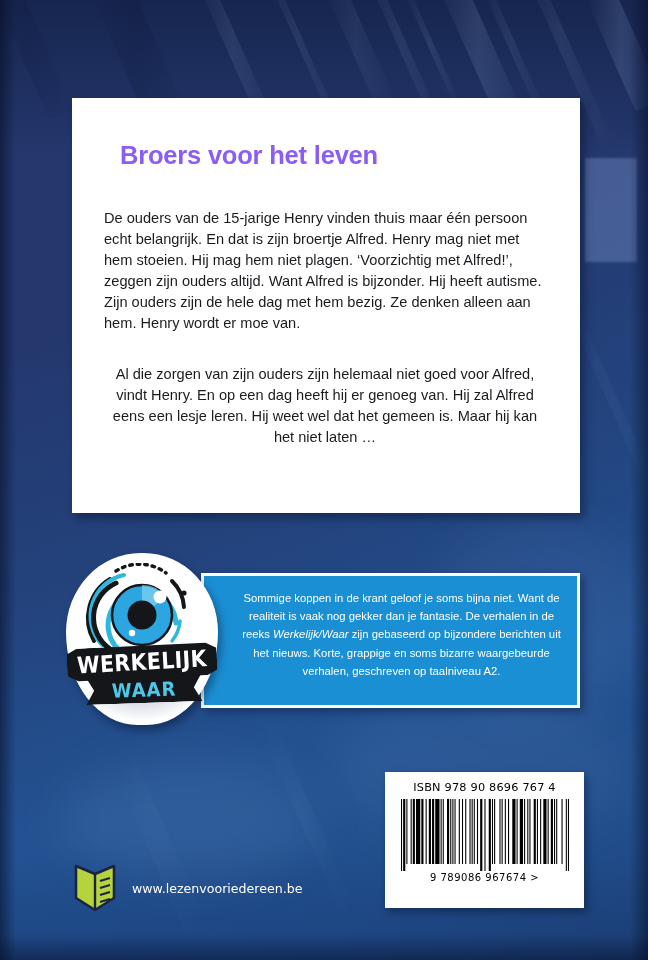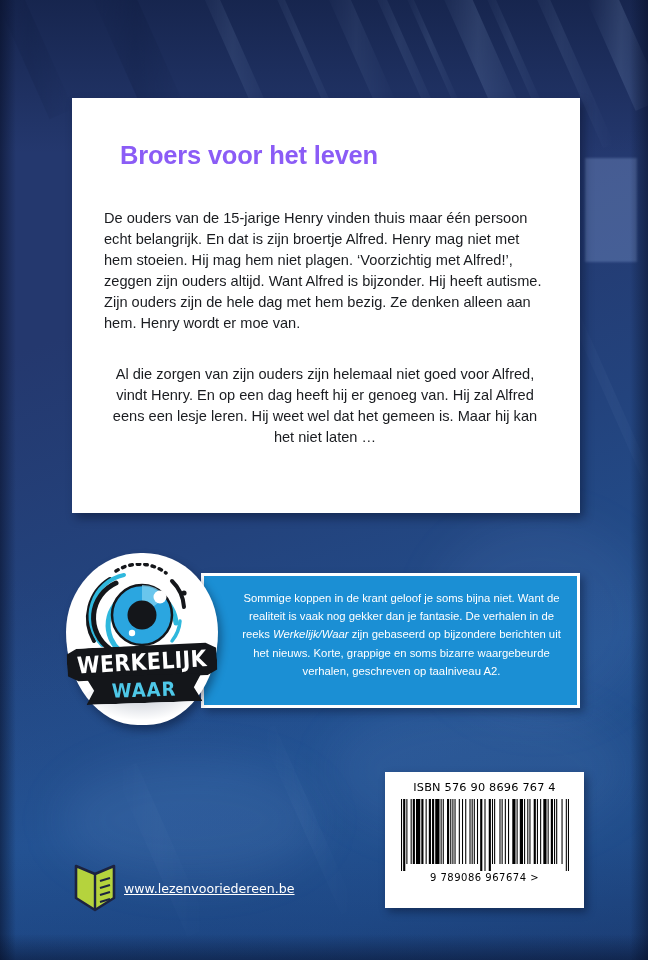--- a/index.html
+++ b/index.html
@@ -200,26 +200,25 @@
   }
 
   
   #publisher {
     position: absolute;
     left: 72px; top: 862px;
     display: flex;
     align-items: center;
   }
   #publisher-urls {
-    margin-left: 6px;
+    margin-left: 14px;
     color: #ffffff;
     font-size: 12.6px;
     line-height: 19px;
     font-family: "DejaVu Sans", sans-serif;
-    text-decoration: underline;
   }
 </style>
 </head>
 <body>
 
 <div id="cover">
 
   <div class="tex" style="left:230px; top:-40px; width:14px; height:190px; opacity:.35;"></div>
   <div class="tex" style="left:300px; top:-60px; width:7px; height:220px; opacity:.3;"></div>
   <div class="tex" style="left:350px; top:-30px; width:20px; height:150px; opacity:.25;"></div>
@@ -274,21 +273,21 @@
     </svg>
     <div id="banner-1">
         <span>WERKELIJK</span>
       </div>
     <div id="banner-2">
         <span>WAAR</span>
       </div>
   </div>
 
   <div id="barcode-box">
-    <div id="isbn-text">ISBN 576 90 8696 767 4</div>
+    <div id="isbn-text">ISBN 978 90 8696 767 4</div>
     <svg id="barcode-bars" width="168" height="72">
         <rect x="0.00" y="0" width="1.07" height="72" fill="#000"></rect>
         <rect x="2.14" y="0" width="2.14" height="72" fill="#000"></rect>
         <rect x="5.35" y="0" width="1.07" height="65" fill="#000"></rect>
         <rect x="9.63" y="0" width="1.07" height="65" fill="#000"></rect>
         <rect x="11.77" y="0" width="2.14" height="65" fill="#000"></rect>
         <rect x="14.98" y="0" width="4.28" height="65" fill="#000"></rect>
         <rect x="20.33" y="0" width="2.14" height="65" fill="#000"></rect>
         <rect x="24.61" y="0" width="1.07" height="65" fill="#000"></rect>
         <rect x="27.82" y="0" width="2.14" height="65" fill="#000"></rect>

